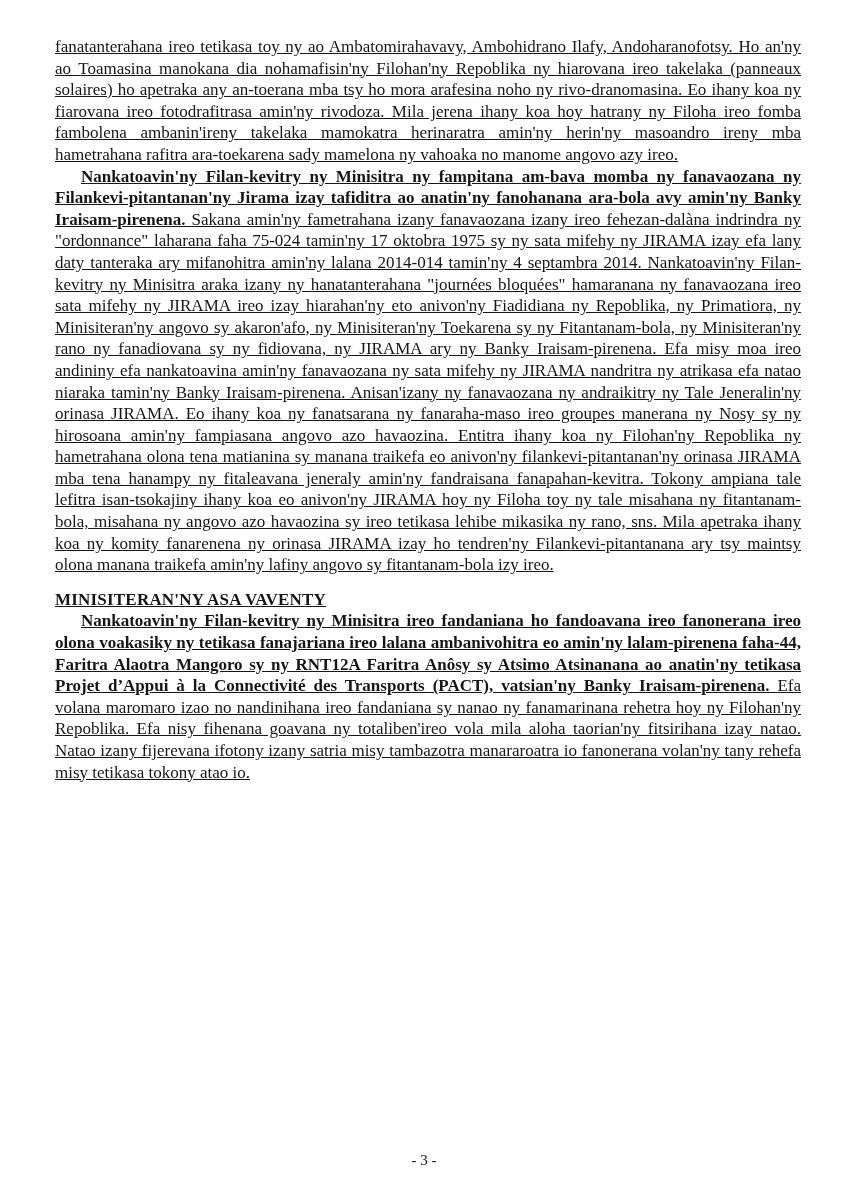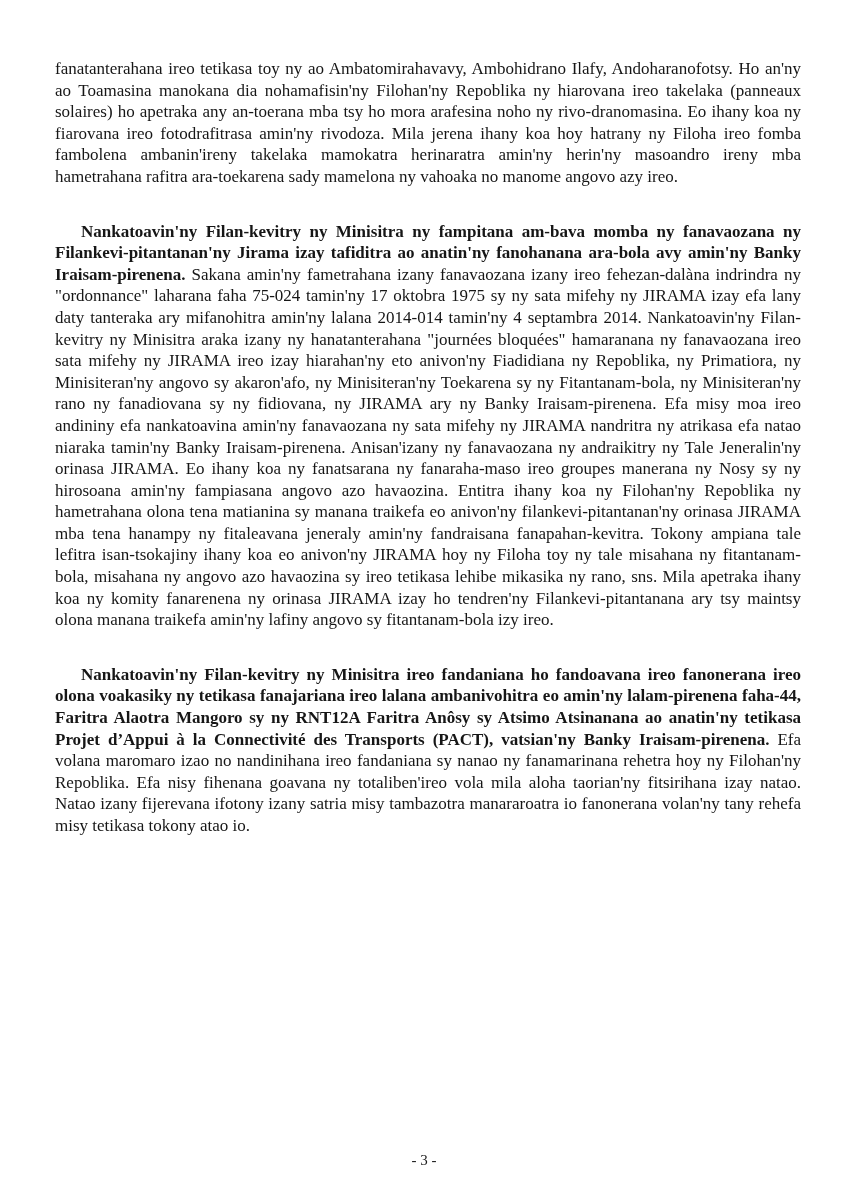--- a/index.html
+++ b/index.html
@@ -9,47 +9,49 @@
     height: 1200px;
     background: #ffffff;
     color: #161616;
     font-family: "Liberation Serif", "DejaVu Serif", serif;
     font-size: 17px;
     line-height: 21.6px;
     overflow: hidden;
   }
   .content {
     position: absolute;
-    top: 58px;
+    top: 36px;
     left: 55px;
     right: 47px;
     text-align: justify;
+    text-decoration: underline;
   }
   .content p { margin: 0; }
   p.heading {
     font-weight: bold;
     text-decoration: underline;
     margin-top: 13px;
     letter-spacing: 0.2px;
   }
-  p.para.indent { text-indent: 26px; margin-top: 33px; }
+  p.para.indent { text-indent: 26px; }
   .b { font-weight: bold; }
   .footer {
     position: absolute;
     bottom: 28px;
     left: 0;
     width: 100%;
     text-align: center;
     font-size: 15px;
     color: #1b1b1b;
   }
 </style>
 </head>
 <body>
 
 <div class="page">
   <div class="content">
       <p class="para"><span class="">fanatanterahana ireo tetikasa toy ny ao Ambatomirahavavy, Ambohidrano Ilafy, Andoharanofotsy. Ho an'ny ao Toamasina manokana dia nohamafisin'ny Filohan'ny Repoblika ny hiarovana ireo takelaka (panneaux solaires) ho apetraka any an-toerana mba tsy ho mora arafesina noho ny rivo-dranomasina. Eo ihany koa ny fiarovana ireo fotodrafitrasa amin'ny rivodoza. Mila jerena ihany koa hoy hatrany ny Filoha ireo fomba fambolena ambanin'ireny takelaka mamokatra herinaratra amin'ny herin'ny masoandro ireny mba hametrahana rafitra ara-toekarena sady mamelona ny vahoaka no manome angovo azy ireo.</span></p>
       <p class="para indent"><span class="b">Nankatoavin'ny Filan-kevitry ny Minisitra ny fampitana am-bava momba ny fanavaozana ny Filankevi-pitantanan'ny Jirama izay tafiditra ao anatin'ny fanohanana ara-bola avy amin'ny Banky Iraisam-pirenena. </span><span class="">Sakana amin'ny fametrahana izany fanavaozana izany ireo fehezan-dalàna indrindra ny "ordonnance" laharana faha 75-024 tamin'ny 17 oktobra 1975 sy ny sata mifehy ny JIRAMA izay efa lany daty tanteraka ary mifanohitra amin'ny lalana 2014-014 tamin'ny 4 septambra 2014. Nankatoavin'ny Filan-kevitry ny Minisitra araka izany ny hanatanterahana "journées bloquées" hamaranana ny fanavaozana ireo sata mifehy ny JIRAMA ireo izay hiarahan'ny eto anivon'ny Fiadidiana ny Repoblika, ny Primatiora, ny Minisiteran'ny angovo sy akaron'afo, ny Minisiteran'ny Toekarena sy ny Fitantanam-bola, ny Minisiteran'ny rano ny fanadiovana sy ny fidiovana, ny JIRAMA ary ny Banky Iraisam-pirenena. Efa misy moa ireo andininy efa nankatoavina amin'ny fanavaozana ny sata mifehy ny JIRAMA nandritra ny atrikasa efa natao niaraka tamin'ny Banky Iraisam-pirenena. Anisan'izany ny fanavaozana ny andraikitry ny Tale Jeneralin'ny orinasa JIRAMA. Eo ihany koa ny fanatsarana ny fanaraha-maso ireo groupes manerana ny Nosy sy ny hirosoana amin'ny fampiasana angovo azo havaozina. Entitra ihany koa ny Filohan'ny Repoblika ny hametrahana olona tena matianina sy manana traikefa eo anivon'ny filankevi-pitantanan'ny orinasa JIRAMA mba tena hanampy ny fitaleavana jeneraly amin'ny fandraisana fanapahan-kevitra. Tokony ampiana tale lefitra isan-tsokajiny ihany koa eo anivon'ny JIRAMA hoy ny Filoha toy ny tale misahana ny fitantanam-bola, misahana ny angovo azo havaozina sy ireo tetikasa lehibe mikasika ny rano, sns. Mila apetraka ihany koa ny komity fanarenena ny orinasa JIRAMA izay ho tendren'ny Filankevi-pitantanana ary tsy maintsy olona manana traikefa amin'ny lafiny angovo sy fitantanam-bola izy ireo.</span></p>
+      <p class="heading">MINISITERAN'NY ASA VAVENTY</p>
       <p class="para indent"><span class="b">Nankatoavin'ny Filan-kevitry ny Minisitra ireo fandaniana ho fandoavana ireo fanonerana ireo olona voakasiky ny tetikasa fanajariana ireo lalana ambanivohitra eo amin'ny lalam-pirenena faha-44, Faritra Alaotra Mangoro sy ny RNT12A Faritra Anôsy sy Atsimo Atsinanana ao anatin'ny tetikasa Projet d’Appui à la Connectivité des Transports (PACT), vatsian'ny Banky Iraisam-pirenena. </span><span class="">Efa volana maromaro izao no nandinihana ireo fandaniana sy nanao ny fanamarinana rehetra hoy ny Filohan'ny Repoblika. Efa nisy fihenana goavana ny totaliben'ireo vola mila aloha taorian'ny fitsirihana izay natao. Natao izany fijerevana ifotony izany satria misy tambazotra manararoatra io fanonerana volan'ny tany rehefa misy tetikasa tokony atao io.</span></p>
     </div>
   <div class="footer">- 3 -</div>
 </div>
 
 </body></html>

